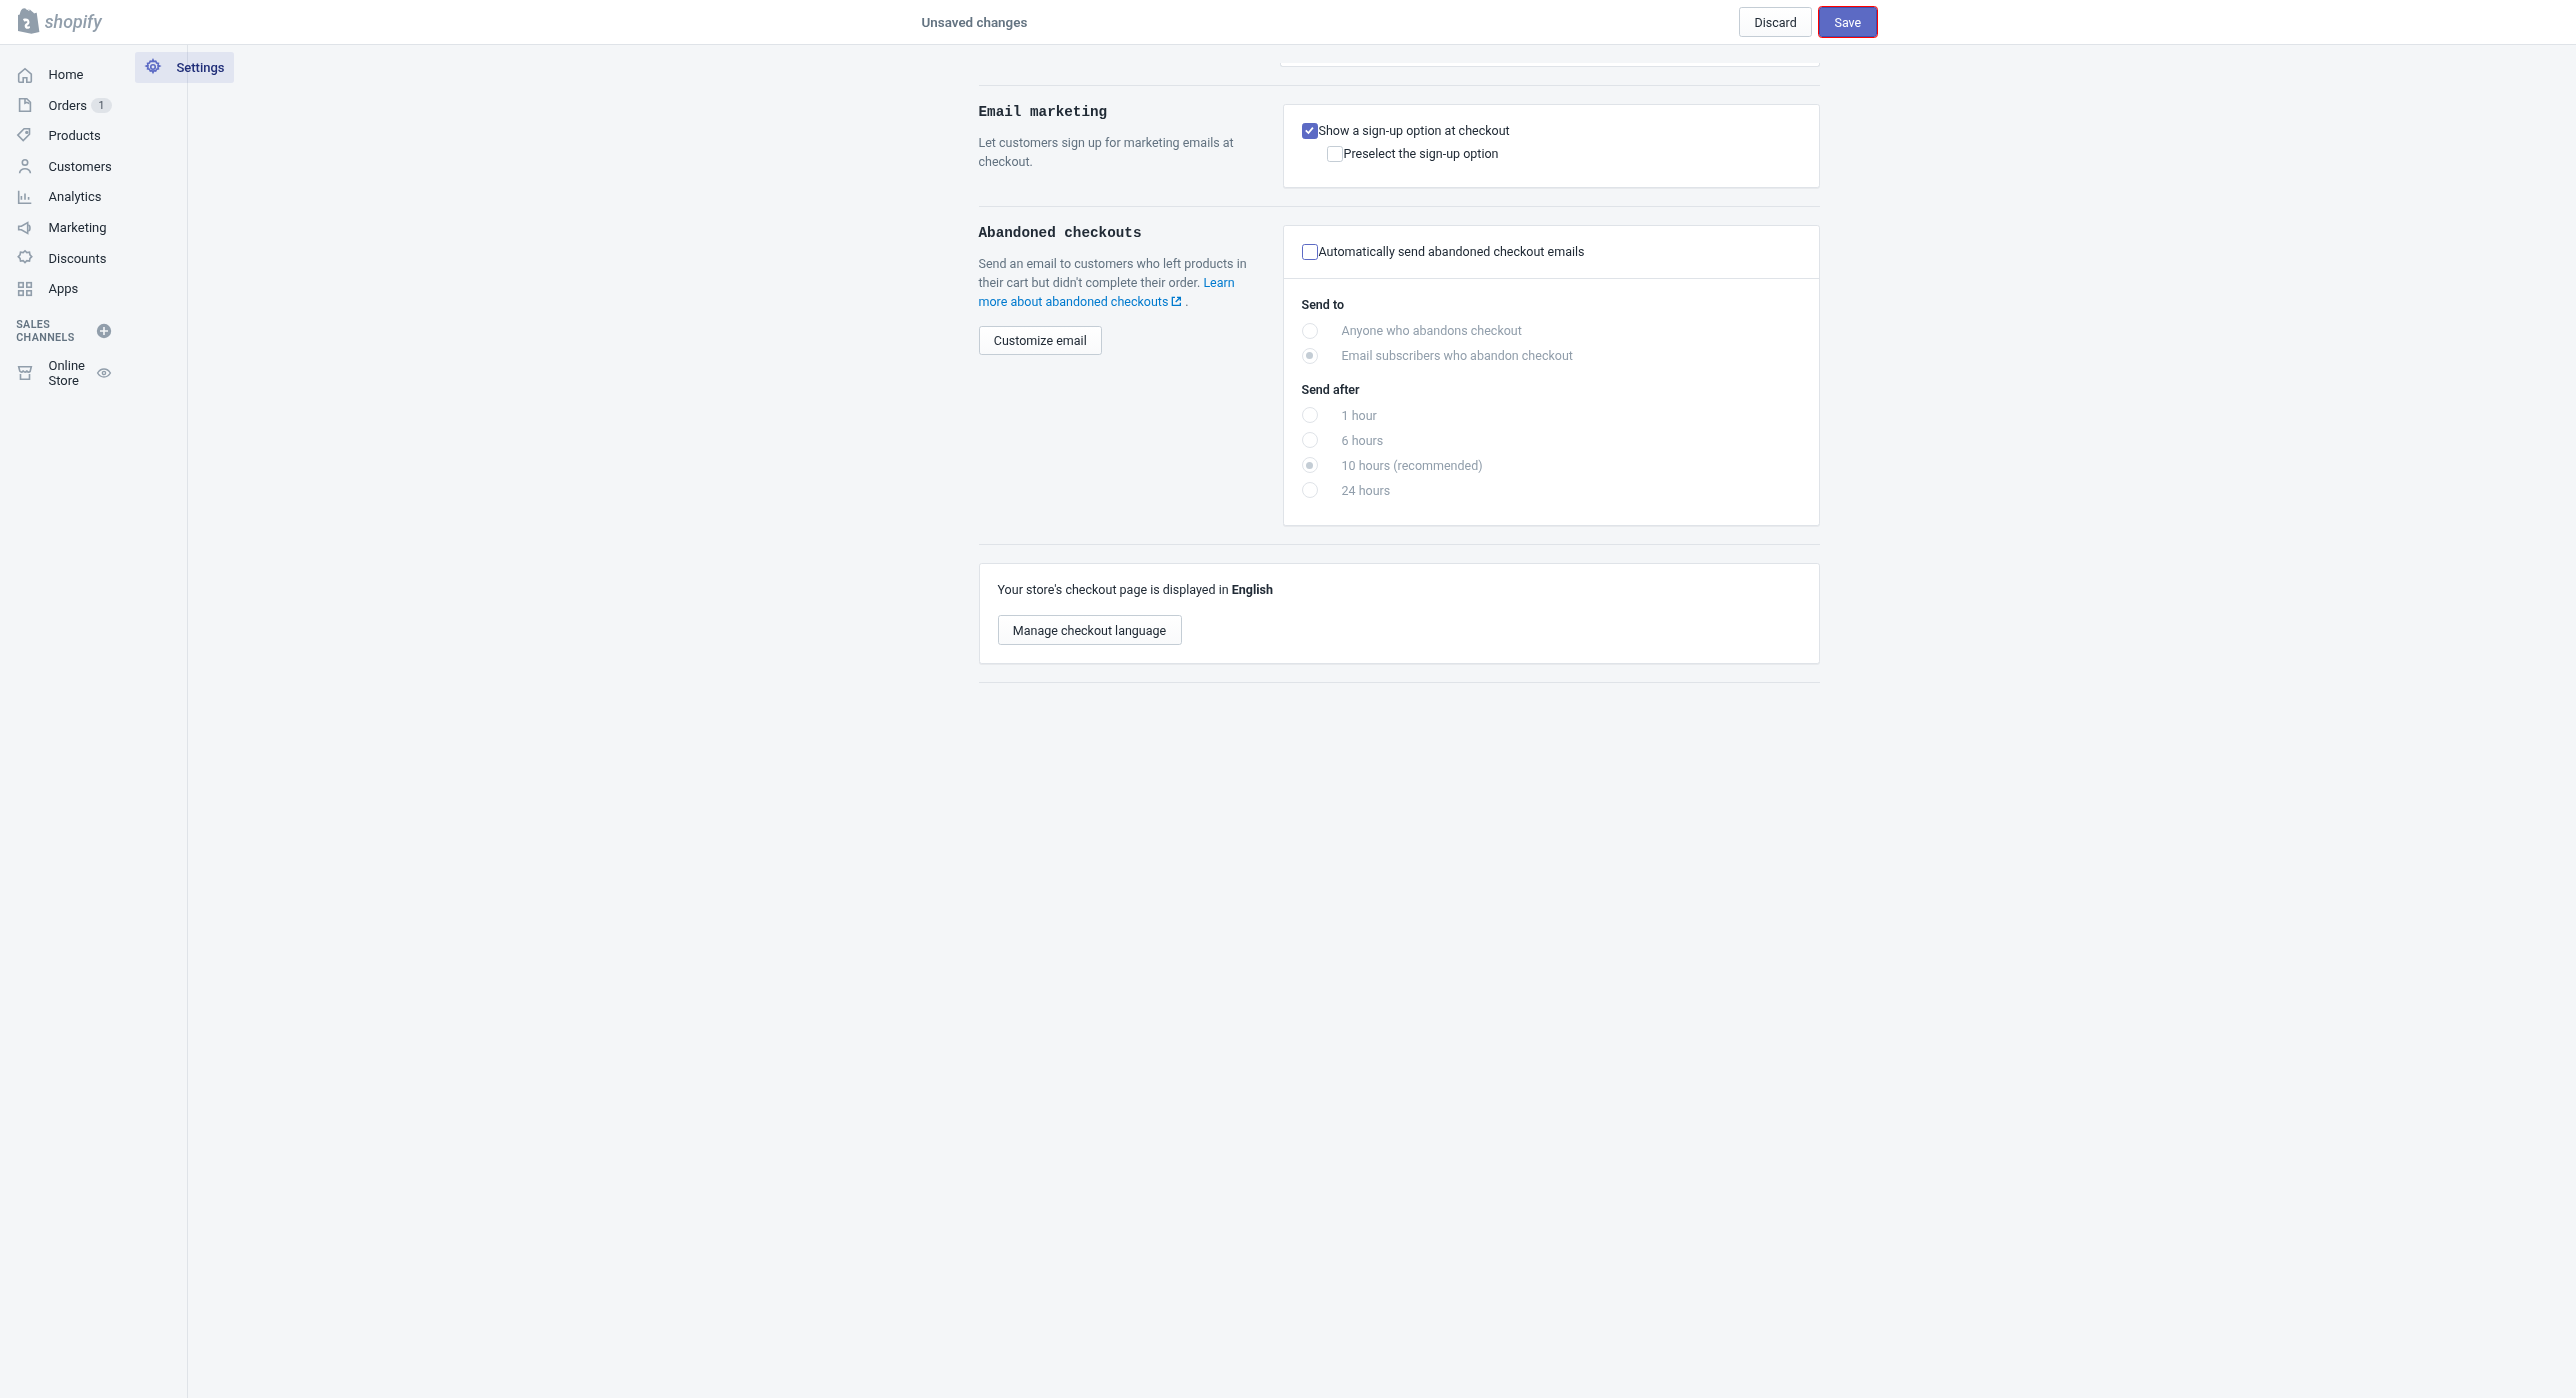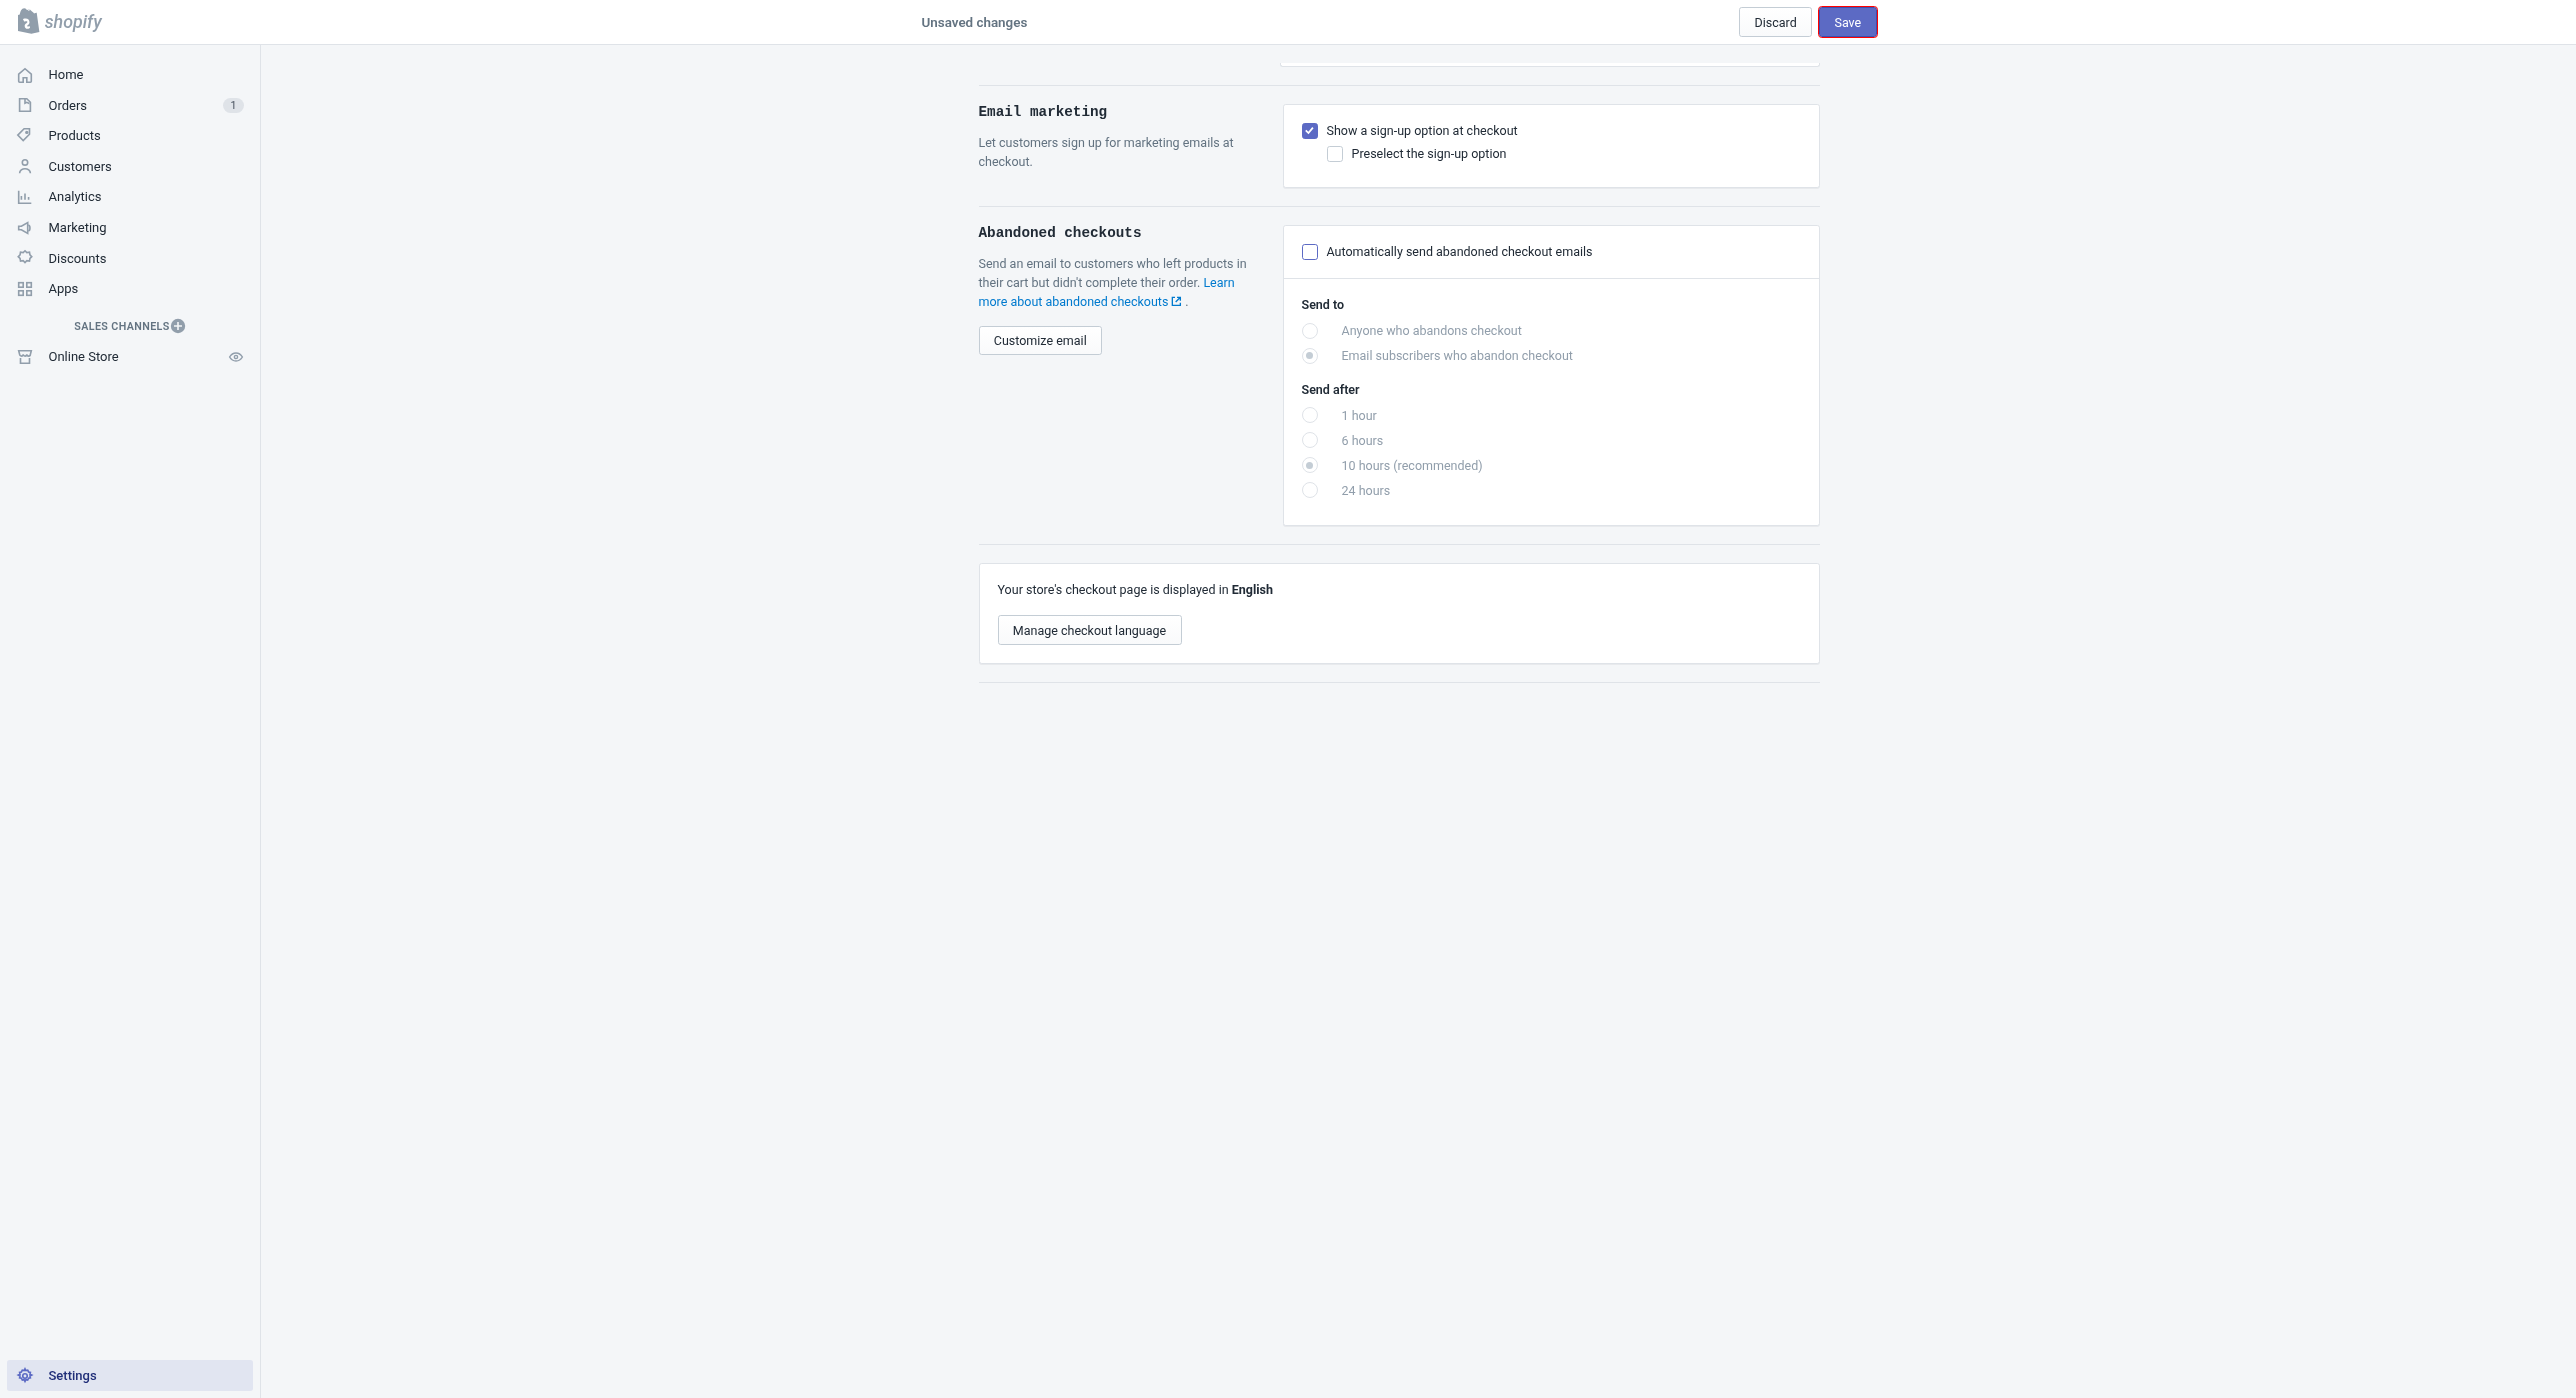--- a/index.html
+++ b/index.html
@@ -8,21 +8,21 @@
   .topbar { position: fixed; top: 0; left: 0; right: 0; height: 45px; background: #fff; border-bottom: 0.9px solid #dfe3e8; display: flex; align-items: center; z-index: 100; }
   .topbar-logo { width: 222px; padding: 0 18px; display: flex; align-items: center; font-style: italic; }
   .topbar-center { flex: 1; display: flex; align-items: center; justify-content: space-between; padding: 0 18px; max-width: 991px; margin: 0 auto;}
   .topbar-title { color: #637381; font-weight: 600; font-size: 13.4px; }
   .topbar-actions { display: flex; gap: 7.2px; }
   
   .btn { padding: 6.3px 14.3px; border-radius: 2.7px; font-size: 12.5px; cursor: pointer; border: 0.9px solid #c4cdd5; background: linear-gradient(180deg,#fff,#f9fafb); color: #212b36; text-align: right; }
   .btn-primary { background: #5c6ac4; border: 0.9px solid #3f4eae; color: #fff; }
   .btn-primary-hl { outline: 1.8px solid #ff0000; outline-offset: -0.9px; }
   
-  .sidebar { position: fixed; left: 0; top: 45px; bottom: 0; width: 261px; background: #f4f6f8; border-right: 0.9px solid #dfe3e8; display: flex; flex-direction: column; }
+  .sidebar { position: fixed; left: 0; top: 45px; bottom: 0; width: 188px; background: #f4f6f8; border-right: 0.9px solid #dfe3e8; display: flex; flex-direction: row; }
   .sidebar-nav { padding: 14.3px 7.2px; flex: 1; }
   .sidebar-item { display: flex; align-items: center; padding: 6.3px 9px; border-radius: 2.7px; cursor: pointer; color: #212b36; font-size: 13px; }
   .sidebar-item .icon { width: 18px; height: 18px; margin-right: 14.3px; color: #919eab; display:flex; align-items:center; justify-content:center;}
   .sidebar-item .label { flex: 1; }
   .sidebar-item .badge { background: #dfe3e8; color: #454f5b; border-radius: 9px; padding: 0.9px 7.2px; font-size: 10.7px; }
   .sidebar-item.active { background: rgba(92,106,196,0.12); color: #202e78; font-weight:500;}
   .sidebar-item.active .icon { color: #5c6ac4; }
   
   .sidebar-section-header { display: flex; align-items: center; justify-content: center; padding: 14.3px 9px 7.2px; color: #637381; font-size: 10.7px; font-weight: 600; letter-spacing: 0.4px; }
   .sidebar-section-header .add-icon { color: #919eab; cursor: pointer; }
@@ -38,21 +38,21 @@
   .section { display: flex; gap: 18px; margin-bottom: 18px; }
   .section-left { width: 286px; flex-shrink: 0; }
   .section-right { flex: 1; }
   .section-title { font-size: 14.3px; font-weight: 600; color: #212b36; margin-bottom: 14.3px; font-family: Liberation Mono, monospace; }
   .section-desc { color: #637381; font-size: 12.5px; line-height: 1.5; margin-bottom: 14.3px;}
   .section-desc a { color: #007ace; text-decoration: none; }
   
   .card { background: #fff; border: 0.9px solid #dfe3e8; border-radius: 2.7px; padding: 18px; box-shadow: 0 0.9px 0 rgba(22,29,37,.05); }
   .card-stub { background:#fff; border:0.9px solid #dfe3e8; border-top:none; border-radius: 0 0 2.7px 2.7px; height:3.6px; margin-left:301px;}
   
-  .checkbox-row { display: flex; align-items: center; gap: 9px; margin-bottom: 7.2px; }
+  .checkbox-row { display: flex; align-items: center; gap: 1px; margin-bottom: 7.2px; }
   .checkbox-row.indent { margin-left: 25px; }
   .checkbox { width: 16px; height: 16px; border: 1.8px solid #c4cdd5; border-radius: 2.7px; display:flex; align-items:center; justify-content:center; flex-shrink:0;}
   .checkbox.checked { border-color: #5c6ac4; background: #5c6ac4; color:#fff;}
   .checkbox.checked-outline { border-color: #5c6ac4; border-width:1.8px;}
   .checkbox-label { font-size: 12.5px; color: #212b36; }
   
   .card hr { border:none; border-top:0.9px solid #dfe3e8; margin: 18px -18px; }
   .group-label { font-weight: 600; font-size: 12.5px; margin-bottom: 10.7px; }
   
   .radio-row { display:flex; align-items:center; gap:24px; margin-bottom:9px; }

